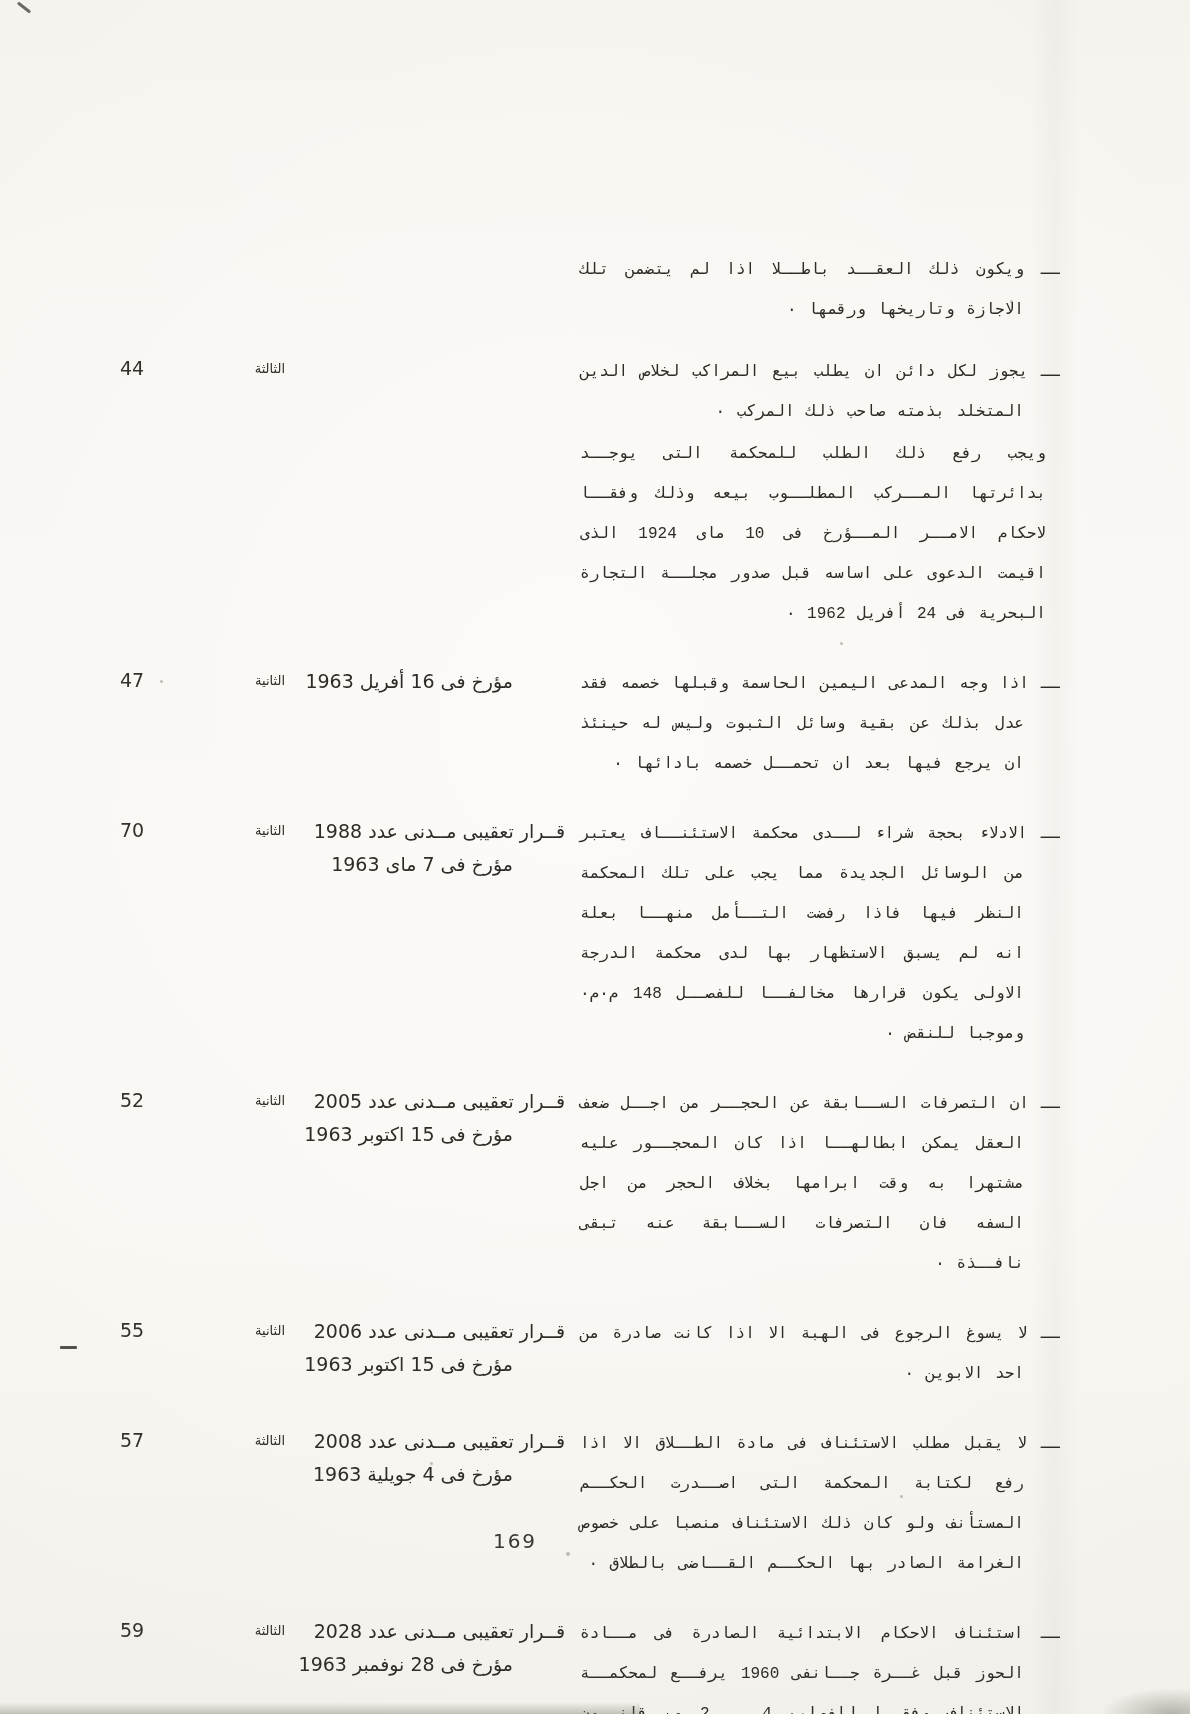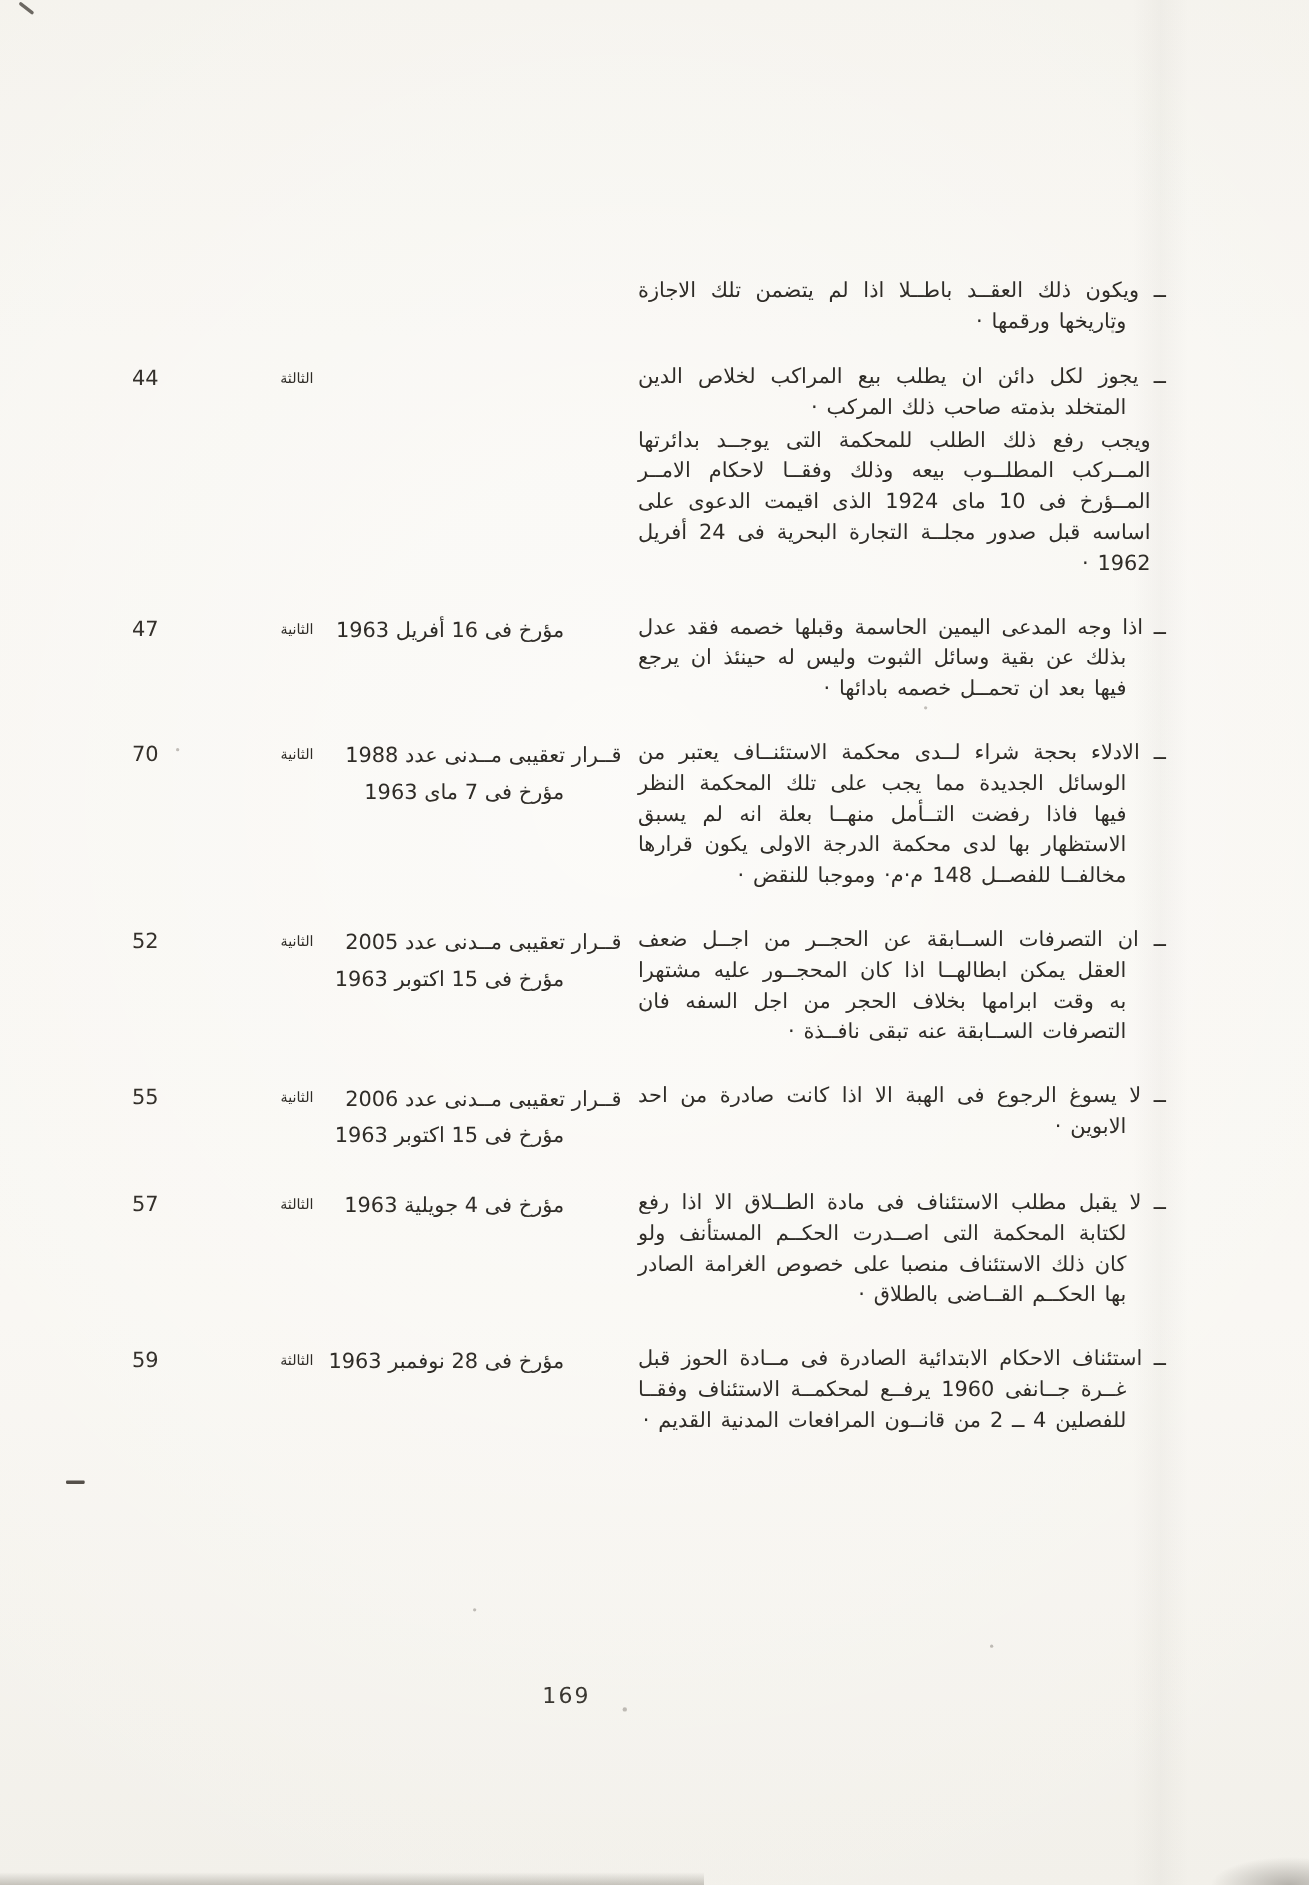--- a/index.html
+++ b/index.html
@@ -46,28 +46,29 @@
   }
   .row {
     display: flex;
     align-items: flex-start;
     margin-bottom: 30px;
   }
   .row.intro-row { margin-bottom: 22px; }
   .summary-col { width: 480px; margin-left: 15px; }
   .summary {
     margin: 0;
-    font-size: 19px;
-    line-height: 28px;
+    font-size: 16px;
+    line-height: 40px;
     text-align: justify;
     padding-right: 36px;
     text-indent: -36px;
     letter-spacing: .2px;
     word-spacing: 2px;
     color: #2f2c27;
+    font-family: Liberation Mono, monospace;
   }
   .summary.cont {
     text-indent: 0;
     padding-right: 14px;
     margin-top: 2px;
   }
   .ref-col {
     width: 280px;
     font-size: 19px;
     line-height: 33px;
@@ -176,31 +177,33 @@
     </div>
     <div class="chamber-col">الثانية</div>
     <div class="page-col">55</div>
   </div>
 
   <div class="row">
     <div class="summary-col">
       <p class="summary">ــ لا يقبل مطلب الاستئناف فى مادة الطــلاق الا اذا رفع لكتابة المحكمة التى اصــدرت الحكــم المستأنف ولو كان ذلك الاستئناف منصبا على خصوص الغرامة الصادر بها الحكــم القــاضى بالطلاق ·</p>
     </div>
     <div class="ref-col">
+      <div class="ref-line1">قــرار تعقيبى مــدنى عدد 2008</div>
       <div class="ref-line2">مؤرخ فى 4 جويلية 1963</div>
     </div>
     <div class="chamber-col">الثالثة</div>
     <div class="page-col">57</div>
   </div>
 
   <div class="row">
     <div class="summary-col">
       <p class="summary">ــ استئناف الاحكام الابتدائية الصادرة فى مــادة الحوز قبل غــرة جــانفى 1960 يرفــع لمحكمــة الاستئناف وفقــا للفصلين 4 ــ 2 من قانــون المرافعات المدنية القديم ·</p>
     </div>
     <div class="ref-col">
+      <div class="ref-line1">قــرار تعقيبى مــدنى عدد 2028</div>
       <div class="ref-line2">مؤرخ فى 28 نوفمبر 1963</div>
     </div>
     <div class="chamber-col">الثالثة</div>
     <div class="page-col">59</div>
   </div>
 
 </div>
 
 <div class="folio">169</div>
 

